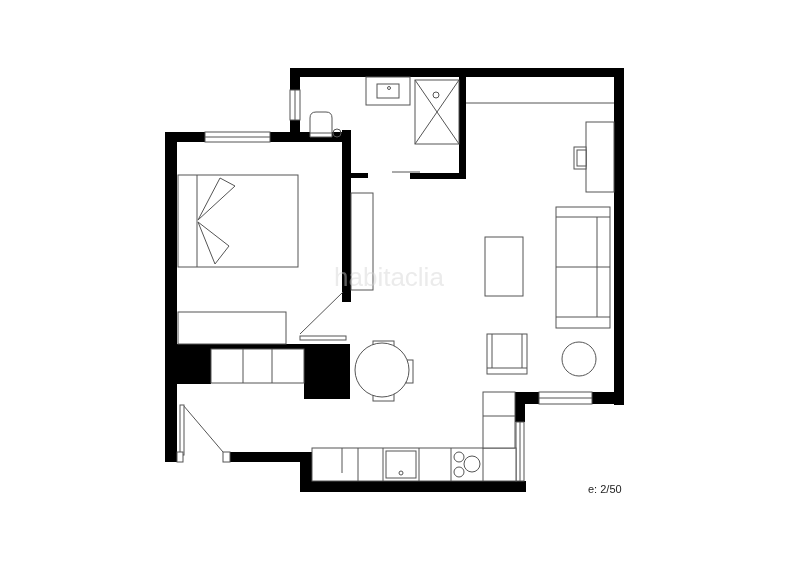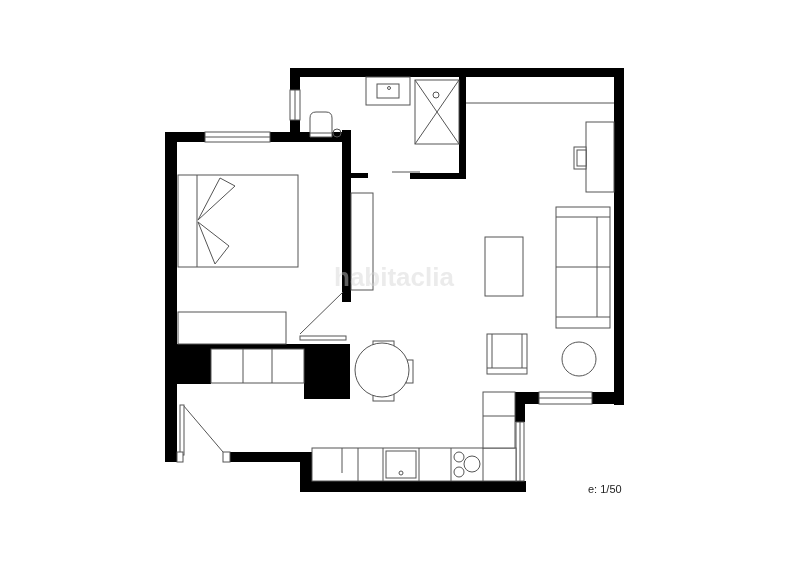--- a/index.html
+++ b/index.html
@@ -4,21 +4,21 @@
   <style>
     html, body { margin: 0; padding: 0; background: #ffffff; }
     body { width: 800px; height: 565px; position: relative; overflow: hidden;
            font-family: "Liberation Sans", sans-serif; }
     svg { position: absolute; left: 0; top: 0; }
     .wall { fill: #000000; }
     .line { fill: none; stroke: #555555; stroke-width: 1; }
     .thin { fill: #ffffff; stroke: #555555; stroke-width: 1; }
     .win  { fill: #ffffff; stroke: #555555; stroke-width: 1; }
     .scale-label { position: absolute; left: 588px; top: 483px; font-size: 11px; color: #222222; }
-    .watermark { position: absolute; left: 334px; top: 262px; font-size: 26px; font-weight: bold;
+    .watermark { position: absolute; left: 334px; top: 262px; font-size: 26px; font-weight: normal;
                  color: rgba(210,210,210,0.45); letter-spacing: 0px; }
   </style>
 </head>
 <body>
 
 <svg width="800" height="565" viewBox="0 0 800 565">
 
   <g>
 
     <rect class="wall" x="290" y="68" width="334" height="9"></rect>
@@ -143,13 +143,13 @@
     <circle class="line" cx="459" cy="457" r="5"></circle>
     <circle class="line" cx="459" cy="472" r="5"></circle>
     <circle class="line" cx="472" cy="464" r="8"></circle>
     <line class="line" x1="483" y1="448" x2="483" y2="481"></line>
     <rect class="thin" x="483" y="392" width="32" height="56"></rect>
     <line class="line" x1="483" y1="416" x2="515" y2="416"></line>
   </g>
 </svg>
 
 <div class="watermark">habitaclia</div>
-<div class="scale-label">e: 1/50</div>
+<div class="scale-label">e: 2/50</div>
 
 </body></html>

